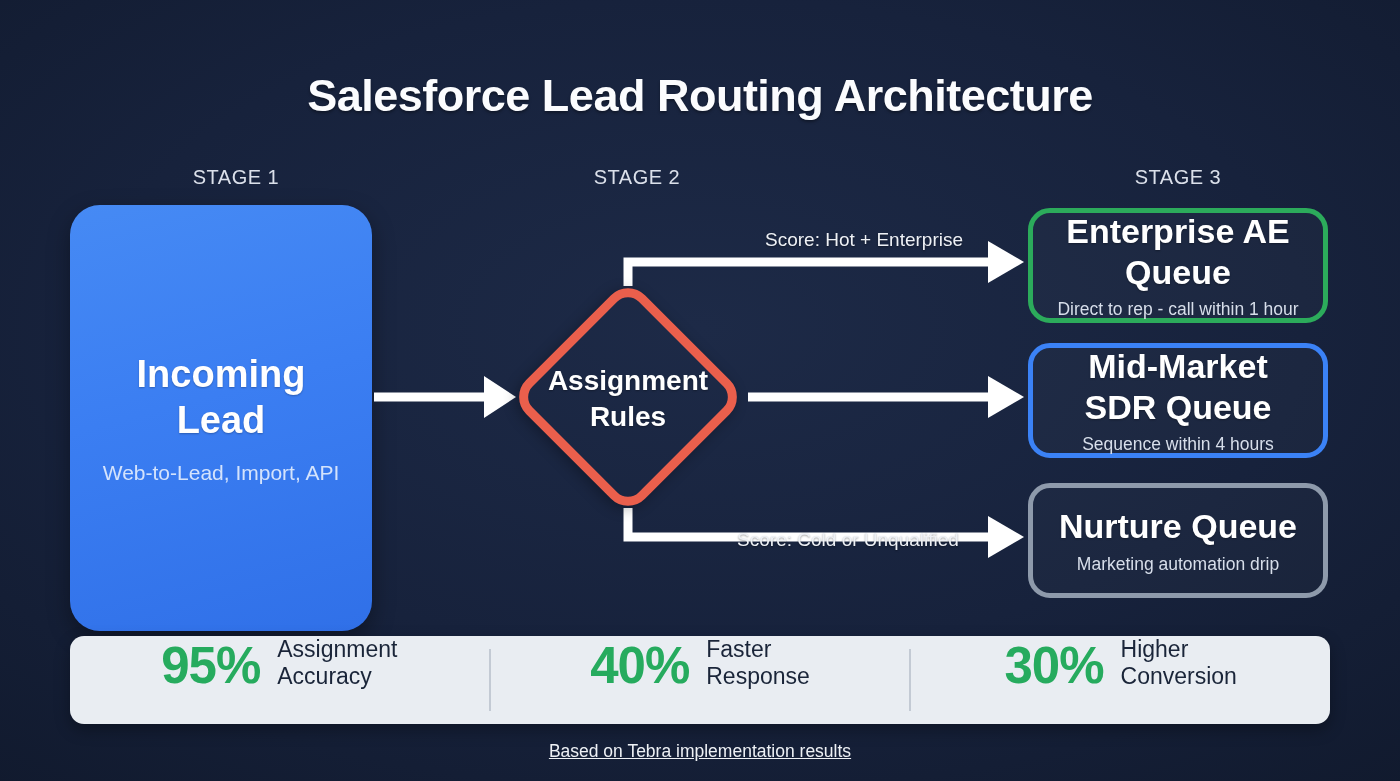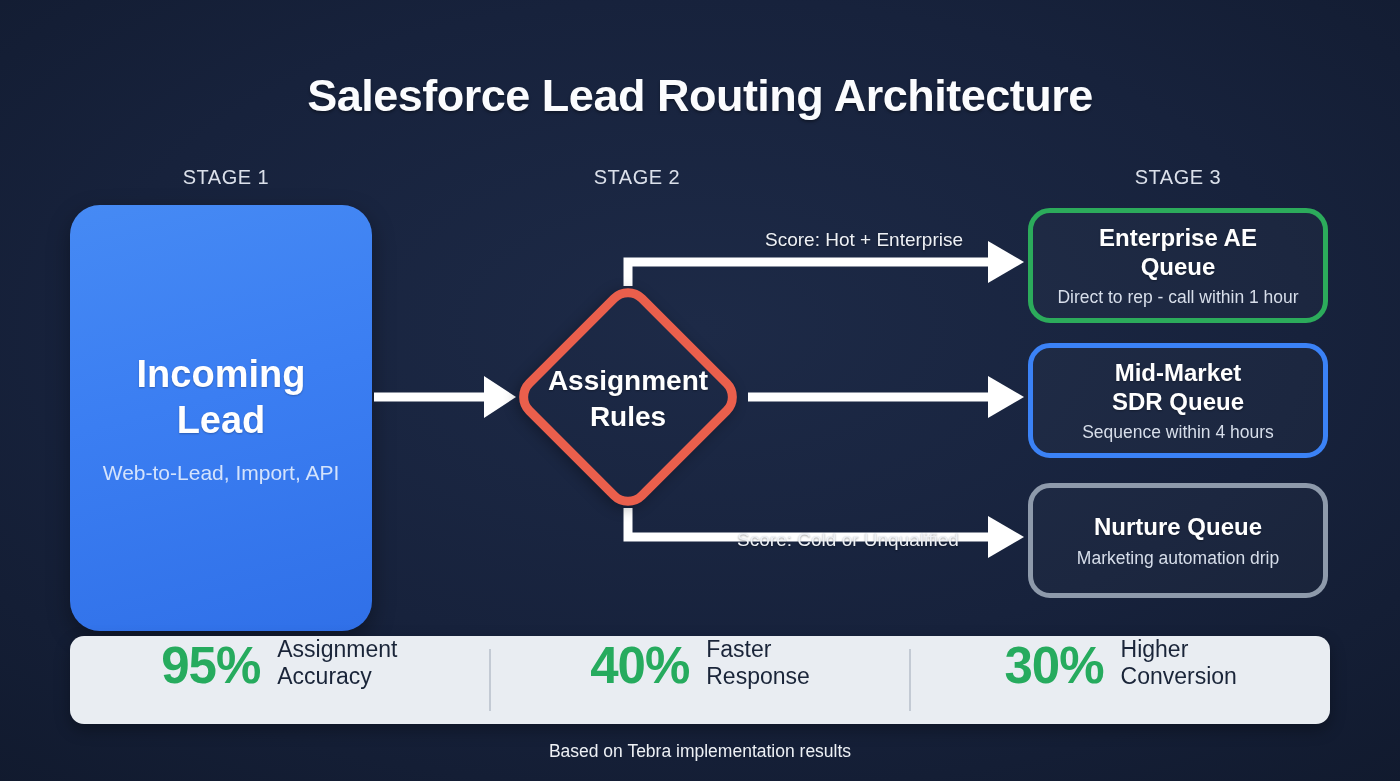--- a/index.html
+++ b/index.html
@@ -13,21 +13,21 @@
   
   .main-title {
     position:absolute; left:0; top:70px; width:1400px; text-align:center;
     color:#fbfcfe; font-size:45px; font-weight:700; letter-spacing:-0.5px;
     text-shadow:0 2px 3px rgba(0,0,0,0.35);
   }
   .stage-label {
     position:absolute; top:166px; transform:translateX(-50%);
     color:#dbe0ea; font-size:20px; font-weight:400; letter-spacing:0.5px;
   }
-  .stage-1 { left:226px; } .stage-2 { left:637px; } .stage-3 { left:1178px; }
+  .stage-1 { left:236px; } .stage-2 { left:637px; } .stage-3 { left:1178px; }
 
   
   .incoming-card {
     position:absolute; left:70px; top:205px; width:302px; height:426px;
     background:linear-gradient(165deg,#468af4 0%,#3b7ef2 45%,#3070e8 100%);
     border-radius:30px; display:flex; flex-direction:column; justify-content:center;
     align-items:center; text-align:center; box-shadow:0 8px 22px rgba(0,0,0,0.35);
   }
   .incoming-title { color:#ffffff; font-size:38px; font-weight:700; line-height:1.22;
     text-shadow:0 1px 2px rgba(0,0,0,0.25); }
@@ -60,39 +60,39 @@
   
   .queue-card {
     position:absolute; left:1028px; width:300px; height:115px;
     border:5px solid; border-radius:22px; background:rgba(255,255,255,0.025);
     display:flex; flex-direction:column; justify-content:center; align-items:center;
     text-align:center; padding:6px 10px;
   }
   .queue-0 { top:208px; border-color:#2cab5b; }
   .queue-1 { top:343px; border-color:#3b82f6; }
   .queue-2 { top:483px; border-color:#8e9aab; }
-  .queue-title { color:#ffffff; font-size:24px; font-weight:700; line-height:1.22;
+  .queue-title { color:#ffffff; font-size:34px; font-weight:700; line-height:1.22;
     text-shadow:0 1px 2px rgba(0,0,0,0.3); }
   .queue-sub { margin-top:6px; color:#d7deea; font-size:17.5px; }
 
   
   .stats-bar {
     position:absolute; left:70px; top:636px; width:1260px; height:88px;
     background:#e9edf2; border-radius:14px; display:flex; align-items:stretch;
     box-shadow:0 6px 16px rgba(0,0,0,0.3);
   }
   .stat-item { flex:1; display:flex; justify-content:center; align-items:flex-start; gap:17px; }
   .stat-value { color:#26ab5e; font-size:51px; font-weight:700; letter-spacing:-1px; }
   .stat-label { color:#1a2539; font-size:23px; font-weight:400; line-height:1.18; }
   .stats-divider { width:2px; background:#c3cad4; margin:13px 0; }
 
   
   .footer-note {
     position:absolute; left:0; top:741px; width:1400px; text-align:center;
-    color:#eef1f5; font-size:17.5px;
+    color:#eef1f5; font-size:17.5px;text-decoration:underline;
   }
 </style>
 </head>
 <body>
 
 <div class="canvas">
 
   <div class="main-title">Salesforce Lead Routing Architecture</div>
 
   <div class="stage-label stage-1">STAGE 1</div>

